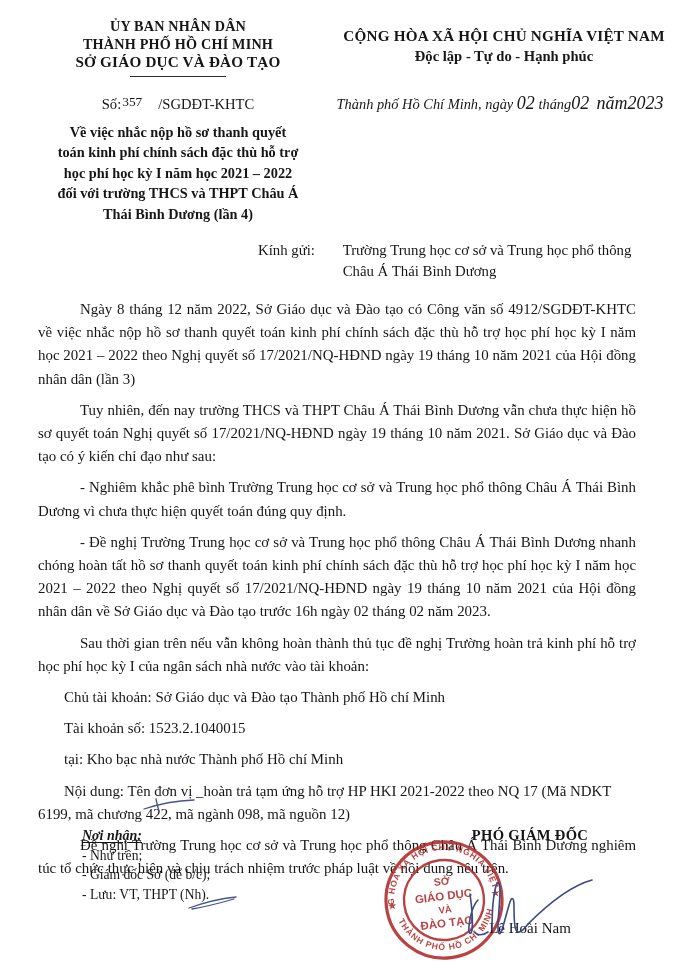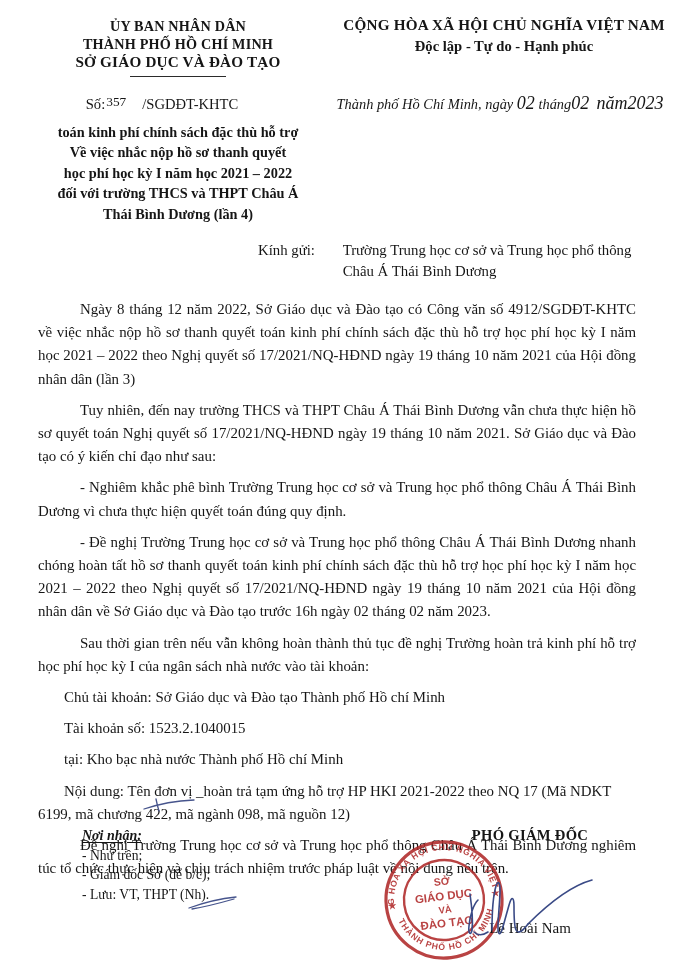--- a/index.html
+++ b/index.html
@@ -16,20 +16,21 @@
     color: #161616;
     overflow: hidden;
     box-sizing: border-box;
   }
 
   
   .header {
     display: flex;
     padding: 14px 20px 0 28px;
     box-sizing: border-box;
+    align-items: center;
   }
   .header-left {
     width: 300px;
     text-align: center;
     padding-top: 4px;
   }
   .header-right {
     flex: 1;
     text-align: center;
     padding-top: 2px;
@@ -57,21 +58,21 @@
     height: 1.4px;
     background: #2b2b2b;
     margin: 4px auto 0 auto;
   }
 
   
   .numline {
     display: flex;
     align-items: baseline;
     margin-top: 16px;
-    padding: 0 12px;
+    padding: 0 28px;
     box-sizing: border-box;
   }
   .numline .num-wrap {
     width: 300px;
     text-align: center;
     font-size: 14.6px;
     white-space: nowrap;
   }
   .num-sup {
     font-size: 13.4px;
@@ -221,22 +222,22 @@
       <div class="hdr-sub">Độc lập - Tự do - Hạnh phúc</div>
     </div>
   </div>
 
   <div class="numline">
     <div class="num-wrap"><span>Số:</span><span class="num-sup">357</span><span class="num-tail">/SGDĐT-KHTC</span></div>
     <div class="date-wrap"><span>Thành phố Hồ Chí Minh, ngày</span>&nbsp;<span class="dnum">02</span>&nbsp;<span>tháng</span><span class="dnum">02</span>&nbsp;&nbsp;<span class="dnum">năm</span><span class="dnum">2023</span></div>
   </div>
 
   <div class="subject">
+    <div>Về việc nhắc nộp hồ sơ thanh quyết</div>
     <div>toán kinh phí chính sách đặc thù hỗ trợ</div>
-    <div>Về việc nhắc nộp hồ sơ thanh quyết</div>
     <div>học phí học kỳ I năm học 2021 – 2022</div>
     <div>đối với trường THCS và THPT Châu Á</div>
     <div>Thái Bình Dương (lần 4)</div>
   </div>
 
   <div class="kinhgui">
     <span class="kg-label">Kính gửi:</span>
     <span class="kg-body">
       <span>Trường Trung học cơ sở và Trung học phổ thông</span>
       <span class="kg-l2">Châu Á Thái Bình Dương</span>

